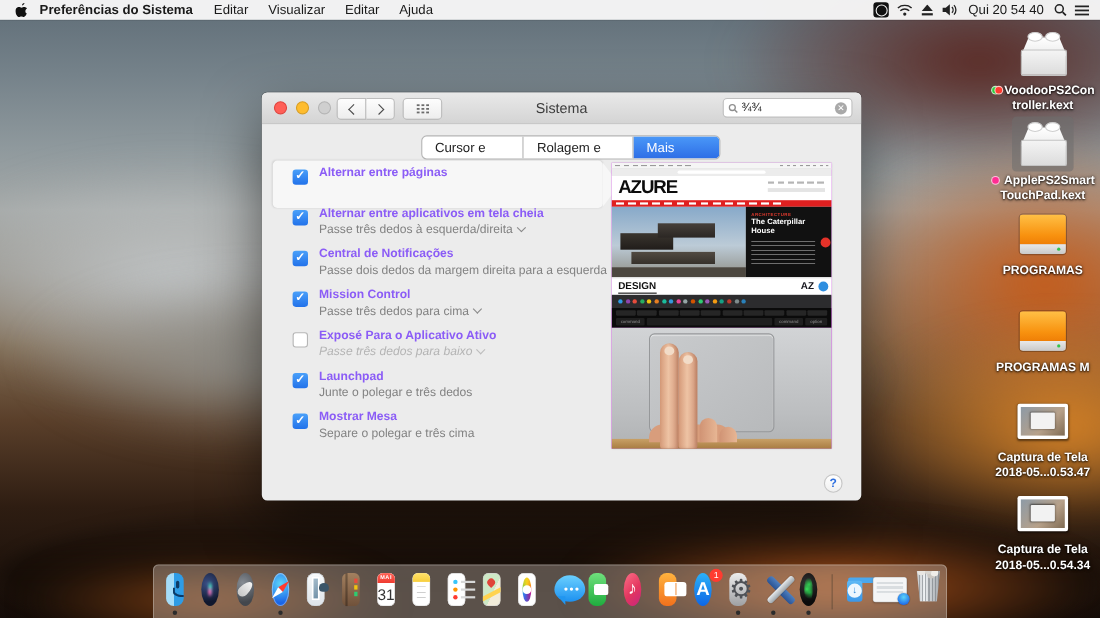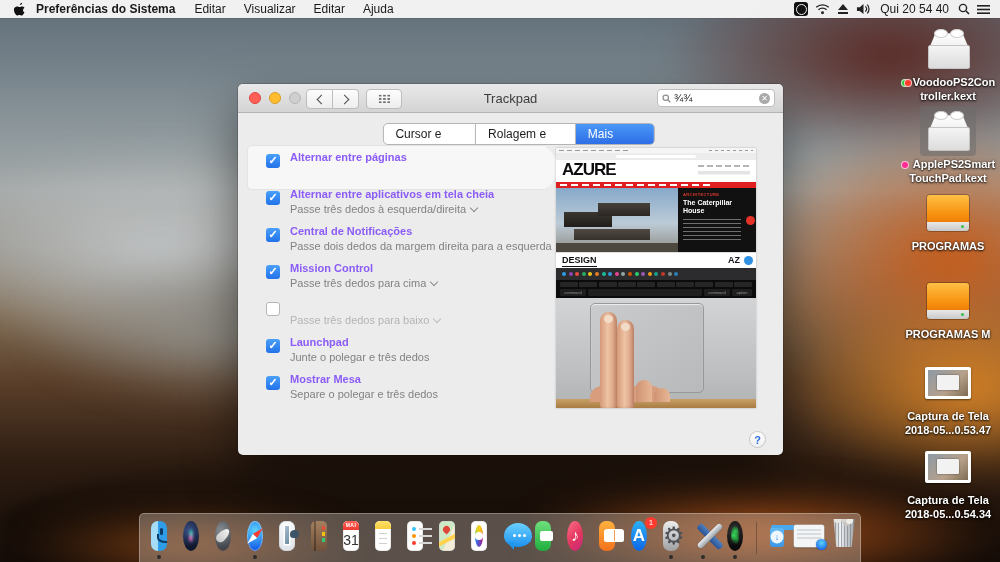--- a/index.html
+++ b/index.html
@@ -89,21 +89,21 @@
   .grow{position:absolute;left:0;width:286px;height:37px;}
   .grow.selected .selbg{position:absolute;left:-6px;top:-4px;right:-8px;bottom:-2px;background:#f7f7f7;border-radius:4px;
     box-shadow:0 0 2px rgba(0,0,0,.12);}
   .grow.selected .selbg:after{content:"";position:absolute;left:100%;top:50%;transform:translateY(-50%);
     border-top:20px solid transparent;border-bottom:20px solid transparent;border-left:15px solid #f7f7f7;}
   .gcheck{position:absolute;left:12px;top:4px;width:14px;height:14px;border-radius:3px;box-sizing:border-box;
     background:linear-gradient(#4aa0f9,#2272ea);color:#fff;font-size:11px;line-height:13px;text-align:center;font-weight:700;}
   .gcheck.off{background:#fff;border:1px solid #b6b6b6;color:transparent;}
   .gtitle{position:absolute;left:36px;top:1px;font-size:11px;font-weight:700;color:#8b5cf6;white-space:nowrap;}
   .gsub{position:absolute;left:36px;top:16px;font-size:11px;color:#828282;white-space:nowrap;}
-  .gsub.dim{color:#b4b4b4;}
+  .gsub.dim{color:#b4b4b4;font-style:italic;}
   .gsub .dd{width:5px;height:5px;border-right:1.4px solid #8a8a8a;border-bottom:1.4px solid #8a8a8a;
     display:inline-block;transform:rotate(45deg);margin-left:5px;vertical-align:2px;}
   .gsub.dim .dd{border-color:#bcbcbc;}
   
   #preview{position:absolute;left:318px;top:64px;width:200px;height:260px;background:#d946ef;overflow:hidden;box-shadow:0 0 2px rgba(0,0,0,.25);}
   .pv-screen{position:absolute;left:0;top:0;width:100%;height:132px;background:#fff;}
   .pv-menubar{position:absolute;left:0;top:0;width:100%;height:5px;background:#f5f5f5;border-bottom:.5px solid #ddd;}
   .pv-menubar:before{content:"";position:absolute;left:3px;top:1.5px;width:70px;height:1.5px;
     background:repeating-linear-gradient(90deg,#9a9a9a 0 5px,transparent 5px 8px);}
   .pv-menubar:after{content:"";position:absolute;right:3px;top:1.5px;width:44px;height:1.5px;
@@ -408,21 +408,21 @@
         <span class="nav-btn back">
             <i class="chev left"></i>
           </span>
         <span class="nav-btn fwd">
             <i class="chev right"></i>
           </span>
       </span>
       <span class="grid-btn">
           <span class="dots"></span>
         </span>
-      <div id="win-title">Trackpad</div>
+      <div id="win-title">Sistema</div>
       <span class="searchbox">
         <svg width="9" height="9" viewBox="0 0 12 12">
             <circle cx="5" cy="5" r="3.6" fill="none" stroke="#8e8e8e" stroke-width="1.6"></circle>
             <line x1="8" y1="8" x2="11" y2="11" stroke="#8e8e8e" stroke-width="1.8"></line>
           </svg>
         <span class="val">¾¾</span>
         <span class="sclear">✕</span>
       </span>
     </div>
 
@@ -447,31 +447,32 @@
           <div class="gtitle">Central de Notificações</div>
           <div class="gsub">Passe dois dedos da margem direita para a esquerda</div>
         </div>
         <div class="grow" style="top: 111px;">
           <div class="gcheck">✓</div>
           <div class="gtitle">Mission Control</div>
           <div class="gsub">Passe três dedos para cima<i class="dd"></i></div>
         </div>
         <div class="grow" style="top: 148px;">
           <div class="gcheck off"></div>
+          <div class="gtitle">Exposé Para o Aplicativo Ativo</div>
           <div class="gsub dim">Passe três dedos para baixo<i class="dd"></i></div>
         </div>
         <div class="grow" style="top: 185px;">
           <div class="gcheck">✓</div>
           <div class="gtitle">Launchpad</div>
           <div class="gsub">Junte o polegar e três dedos</div>
         </div>
         <div class="grow" style="top: 222px;">
           <div class="gcheck">✓</div>
           <div class="gtitle">Mostrar Mesa</div>
-          <div class="gsub">Separe o polegar e três dedos</div>
+          <div class="gsub">Separe o polegar e três cima</div>
         </div>
       </div>
 
     <div id="preview">
       <div class="pv-screen">
         <div class="pv-menubar"></div>
         <div class="pv-chrome"></div>
         <div class="pv-header">
           <span class="pv-azure">AZURE</span>
         </div>

